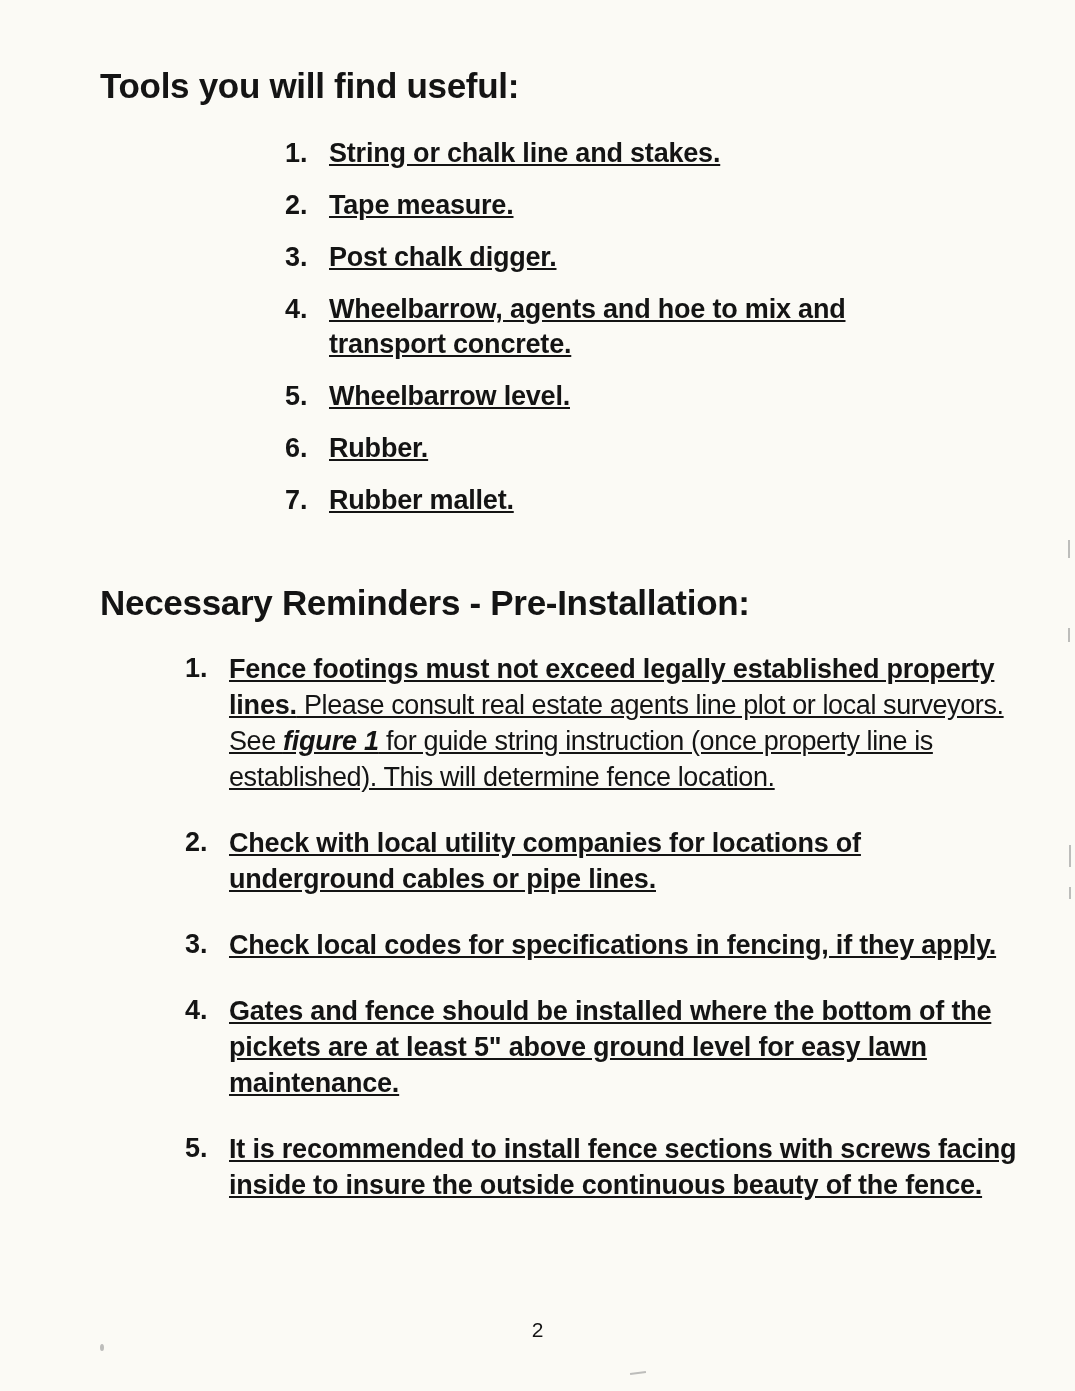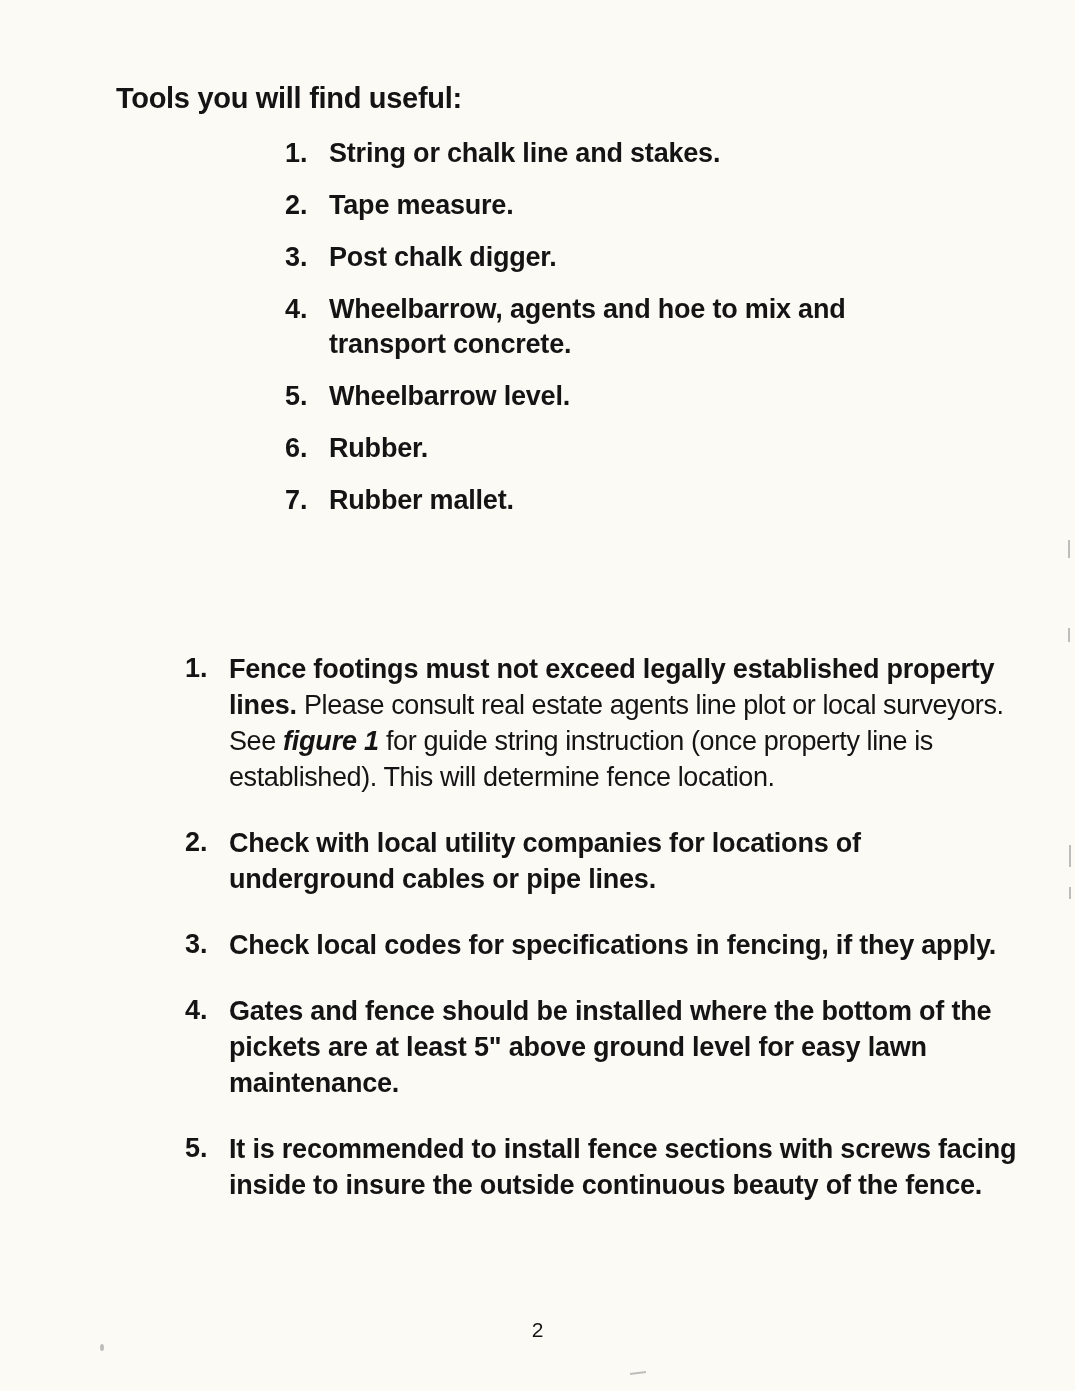--- a/index.html
+++ b/index.html
@@ -8,24 +8,24 @@
     width: 1075px;
     height: 1391px;
     margin: 0 auto;
     background: #fbfaf5;
     color: #141414;
     font-family: "Liberation Sans", sans-serif;
     overflow: hidden;
   }
   .section-heading {
     position: absolute;
-    font-size: 29px;
+    font-size: 35px;
     font-weight: bold;
     letter-spacing: -0.3px;
-    margin: 16px;
+    margin: 0;
   }
   #tools-heading { left: 100px; top: 66px; }
   #reminders-heading { left: 100px; top: 583px; }
 
   .list { position: absolute; display: flex; flex-direction: column; }
   #tools-list { left: 285px; top: 136px; width: 580px; gap: 17px; }
   #reminders-list { left: 185px; top: 651px; width: 845px; gap: 30px; }
 
   .item { display: flex; align-items: flex-start; }
   .num {
@@ -33,20 +33,21 @@
     width: 44px;
     font-size: 27px;
     font-weight: bold;
     line-height: 35px;
   }
   .txt {
     font-size: 27px;
     font-weight: bold;
     line-height: 35px;
     letter-spacing: -0.2px;
+    text-decoration: underline;
   }
   #tools-list .txt { width: 530px; }
   #reminders-list .txt { width: 800px; line-height: 36px; }
 
   .seg-regular { font-weight: normal; letter-spacing: -0.4px; }
   .seg-bold-italic { font-weight: bold; font-style: italic; }
 
   .page-number {
     position: absolute;
     left: 0;
@@ -101,20 +102,21 @@
     <div class="item">
       <span class="num">6.</span>
       <div class="txt">Rubber.</div>
     </div>
     <div class="item">
       <span class="num">7.</span>
       <div class="txt">Rubber mallet.</div>
     </div>
   </div>
 
+  <h1 class="section-heading" id="reminders-heading">Necessary Reminders - Pre-Installation:</h1>
 
   <div class="list" id="reminders-list">
     <div class="item">
       <span class="num">1.</span>
       <div class="txt"><span>Fence footings must not exceed legally established property lines.</span><span class="seg-regular"> Please consult real estate agents line plot or local surveyors.  See </span><span class="seg-bold-italic">figure 1</span><span class="seg-regular"> for guide string instruction (once property line is established). This will determine fence location.</span></div>
     </div>
     <div class="item">
       <span class="num">2.</span>
       <div class="txt">Check with local utility companies for locations of underground cables or pipe lines.</div>
     </div>

